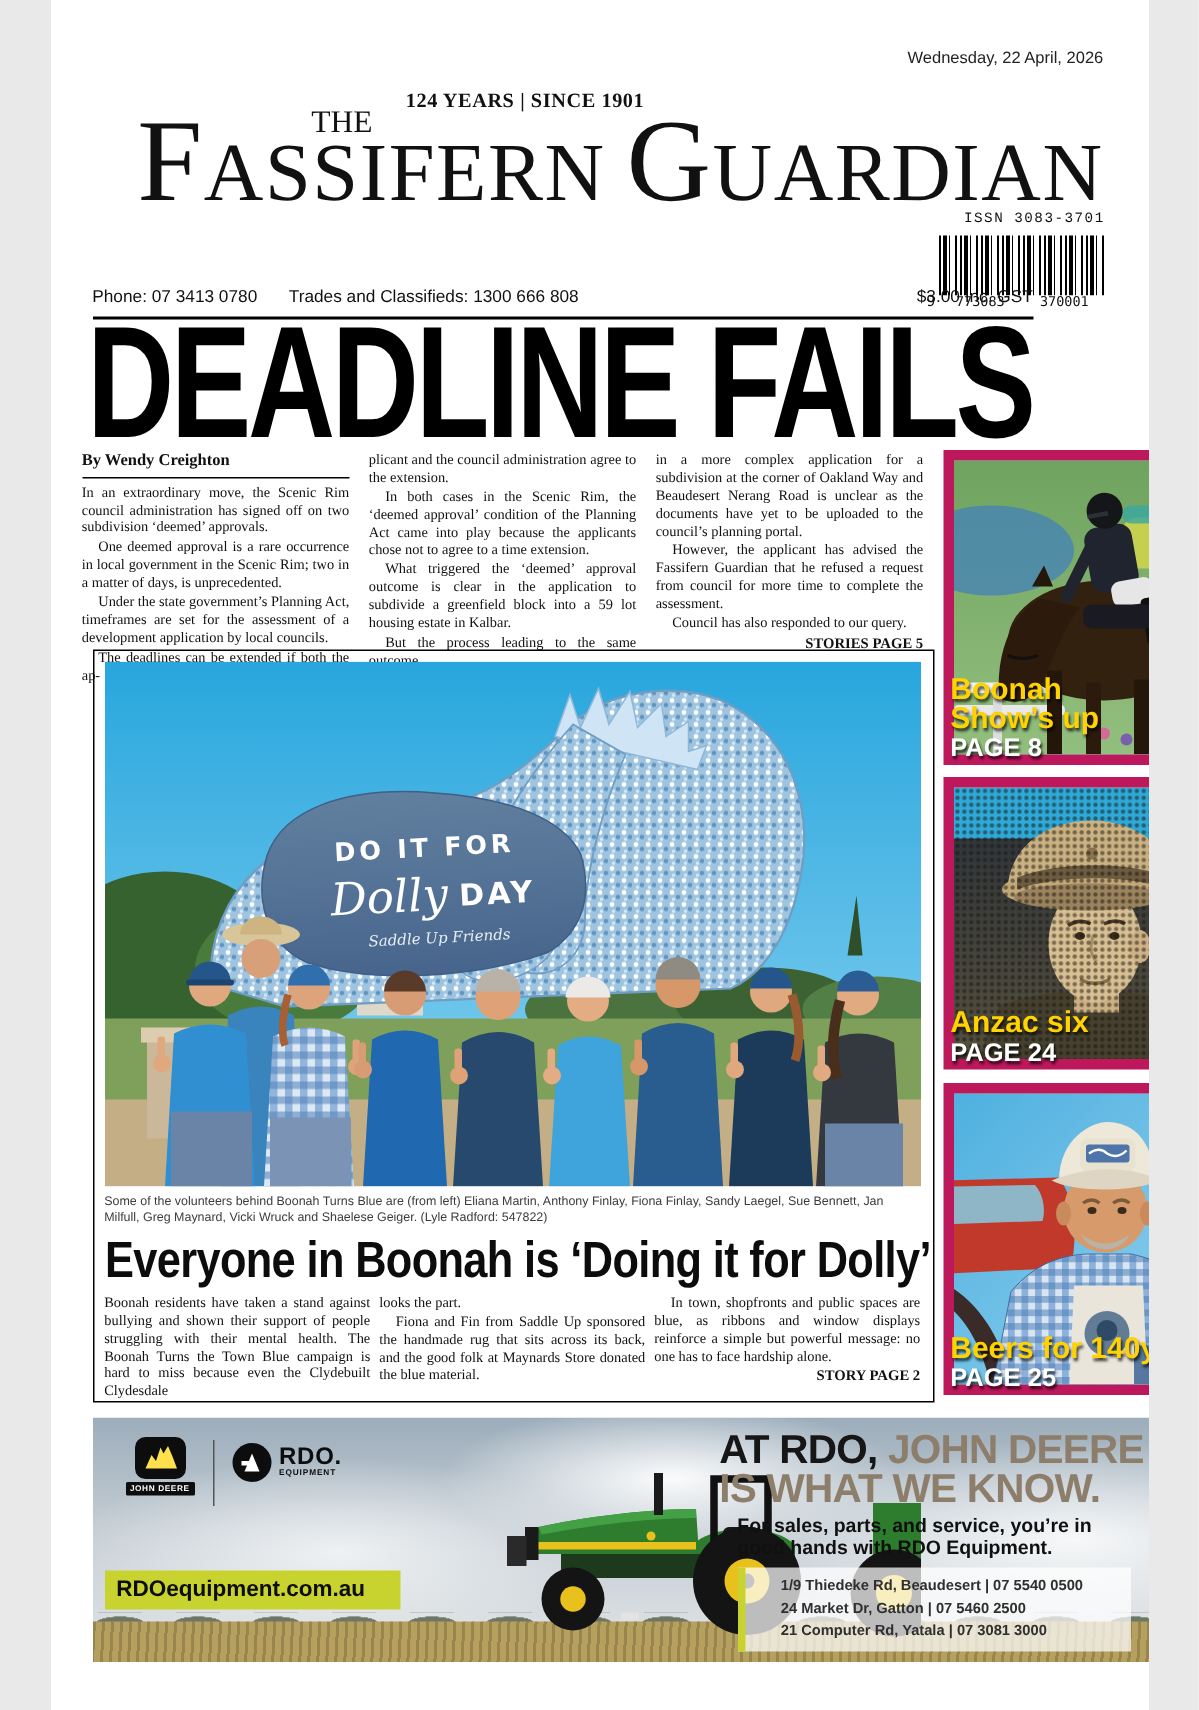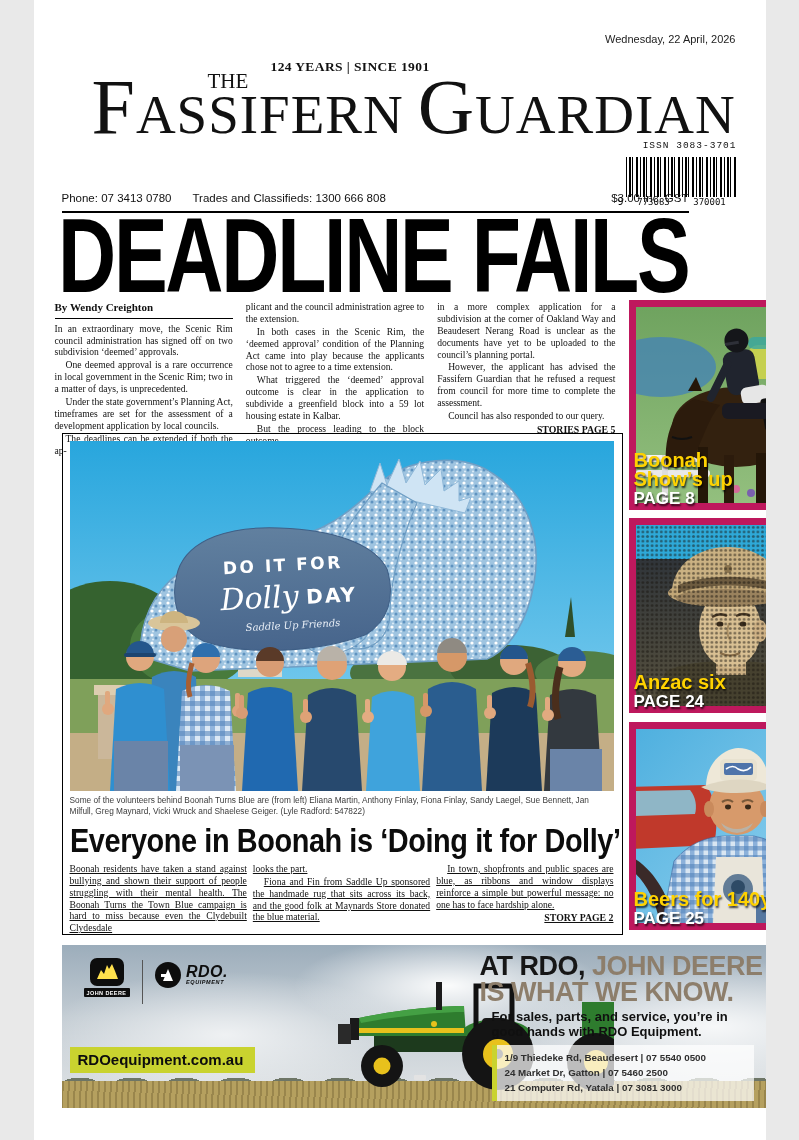--- a/index.html
+++ b/index.html
@@ -61,56 +61,56 @@
          text-shadow:1px 2px 2px rgba(0,0,0,.8);}
 
   
   .dollybox{position:absolute;left:28px;top:433px;width:561px;height:502px;border:1.5px solid #000;
             box-sizing:border-box;padding:7px 7px 5px;}
   .dphoto{position:relative;width:544px;height:350px;overflow:hidden;}
   .dphoto svg{position:absolute;inset:0;width:100%;height:100%;}
   .dcaption{font-size:8.3px;line-height:1.32;color:#3c3c3c;margin-top:4px;}
   .dheadline{font-weight:bold;font-size:34px;letter-spacing:-.5px;line-height:1;margin:6px 0 6px;
              transform:scaleX(.85);transform-origin:left top;white-space:nowrap;color:#0c0c0c;}
-  .dcols{display:flex;gap:6px;width:544px;text-decoration:underline;}
+  .dcols{display:flex;gap:6px;width:544px;}
 
   
   .ad{position:absolute;left:28px;top:945px;width:742px;height:163px;overflow:hidden;}
   .ad-sky{position:absolute;inset:0;background:
       radial-gradient(ellipse 220px 70px at 52% 25%,rgba(255,255,255,.95),rgba(255,255,255,0) 70%),
       radial-gradient(ellipse 300px 95px at 88% 50%,rgba(255,255,255,.85),rgba(255,255,255,0) 70%),
       radial-gradient(ellipse 260px 90px at 22% 55%,rgba(255,255,255,.7),rgba(255,255,255,0) 70%),
       linear-gradient(180deg,#9cadbb 0%,#c3ccd3 45%,#e2e5e7 100%);}
   .ad-field{position:absolute;left:0;right:0;bottom:0;height:27px;
       background:repeating-linear-gradient(93deg,rgba(70,55,20,.25) 0 2px,rgba(0,0,0,0) 2px 6px),#b5a05f;}
   .ad-horizon{position:absolute;left:0;right:0;bottom:24px;height:9px;opacity:.75;
       background-image:radial-gradient(ellipse 26px 7px at 18px 7px,#49523c 60%,transparent 62%);
       background-size:52px 9px;background-repeat:repeat-x;}
   .ad-vehicle{position:absolute;bottom:28px;height:5px;border-radius:1px;}
   .ad-logos{position:absolute;top:13px;left:22px;display:flex;align-items:flex-start;gap:12px;}
   .jd{width:46px;text-align:center;}
   .jd-badge{width:34px;height:28px;margin:0 auto;background:#0d0d0d;border-radius:7px;position:relative;}
   .jd-label{margin-top:2px;background:#0d0d0d;color:#fff;font-size:5.5px;font-weight:bold;
             letter-spacing:.4px;padding:1.5px 2px;border-radius:1px;}
   .logo-div{width:1.5px;height:44px;background:#555;margin-top:2px;}
-  .rdo{display:flex;align-items:center;gap:5px;margin-top:4px;font-style:italic;}
+  .rdo{display:flex;align-items:center;gap:5px;margin-top:4px;}
   .rdo-circle{width:26px;height:26px;border-radius:50%;background:#0d0d0d;position:relative;}
   .rdo-text{font-weight:bold;font-size:16px;letter-spacing:.5px;color:#0d0d0d;line-height:.9;}
   .rdo-sub{font-size:5.5px;font-weight:bold;letter-spacing:.6px;color:#0d0d0d;}
   .ad-headline{position:absolute;left:418px;top:8px;font-weight:bold;font-size:27px;line-height:.98;
                letter-spacing:-.5px;}
   .ad-h-black{color:#161616;}
   .ad-h-gray{color:#8d7e6b;}
   .ad-sub{position:absolute;left:430px;top:64px;width:268px;font-weight:bold;font-size:13px;
           line-height:1.18;color:#101010;}
   .ad-locs{position:absolute;left:430px;top:100px;width:262px;background:rgba(255,255,255,.72);
-           border-left:5px solid #c9d32f;padding:5px 8px;box-sizing:border-box;}
+           border-left:5px solid #c9d32f;padding:5px 24px;box-sizing:border-box;}
   .ad-locs div{font-weight:bold;font-size:9.8px;line-height:1.55;color:#2f2f2f;}
   .ad-web{position:absolute;left:8px;top:102px;background:#c9d32f;color:#0d0d0d;font-weight:bold;
-          font-size:15px;padding:4px 12px 5px 8px;}
+          font-size:15px;padding:4px 24px 5px 8px;}
   .tractor{position:absolute;left:252px;bottom:12px;width:300px;height:130px;}
 </style>
 </head>
 <body>
 
 <div class="page">
 
   <div class="date">Wednesday, 22 April, 2026</div>
 
   <div class="masthead">
@@ -146,21 +146,21 @@
       <div class="byline">By Wendy Creighton</div>
       <p class="noind">In an extraordinary move, the Scenic Rim council administration has signed off on two subdivision ‘deemed’ approvals.</p>
       <p>One deemed approval is a rare occurrence in local government in the Scenic Rim; two in a matter of days, is unprecedented.</p>
       <p>Under the state government’s Planning Act, timeframes are set for the assessment of a development application by local councils.</p>
       <p>The deadlines can be extended if both the ap-</p>
     </div>
     <div class="col">
       <p class="noind">plicant and the council administration agree to the extension.</p>
       <p>In both cases in the Scenic Rim, the ‘deemed approval’ condition of the Planning Act came into play because the applicants chose not to agree to a time extension.</p>
       <p>What triggered the ‘deemed’ approval outcome is clear in the application to subdivide a greenfield block into a 59 lot housing estate in Kalbar.</p>
-      <p>But the process leading to the block outcome</p>
+      <p>But the process leading to the same outcome</p>
     </div>
     <div class="col">
       <p class="noind">in a more complex application for a subdivision at the corner of Oakland Way and Beaudesert Nerang Road is unclear as the documents have yet to be uploaded to the council’s planning portal.</p>
       <p>However, the applicant has advised the Fassifern Guardian that he refused a request from council for more time to complete the assessment.</p>
       <p>Council has also responded to our query.</p>
       <div class="kicker">STORIES PAGE 5</div>
     </div>
   </div>
 
   <div class="rail">

